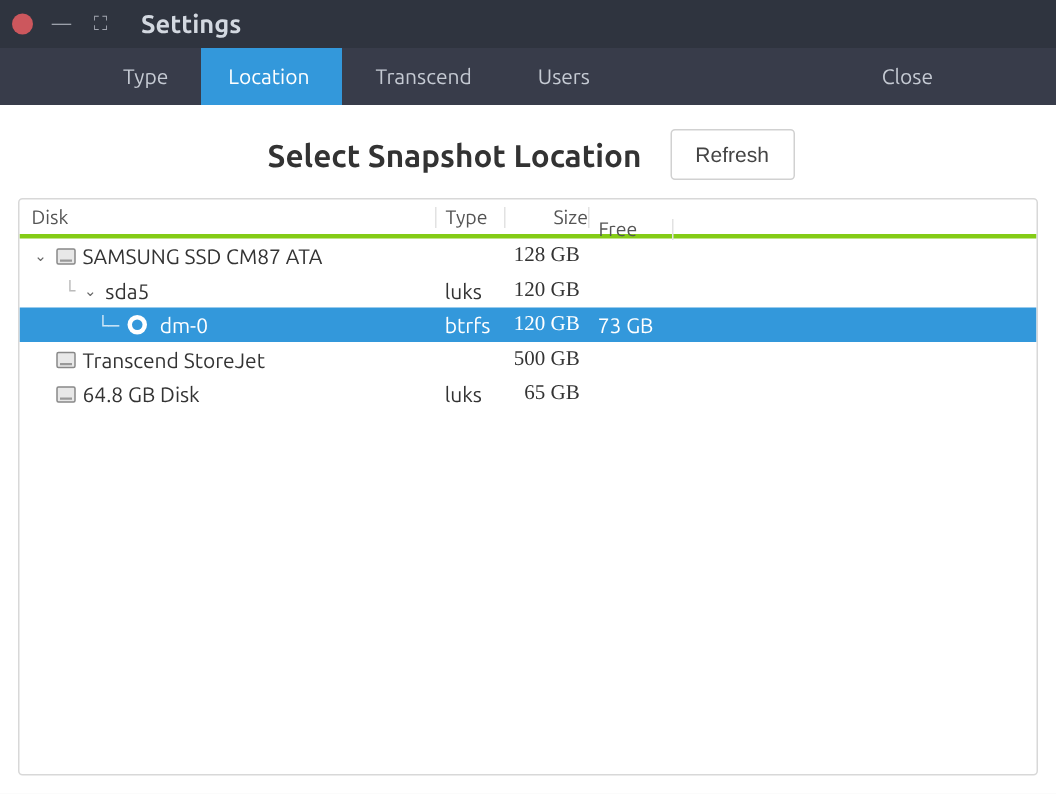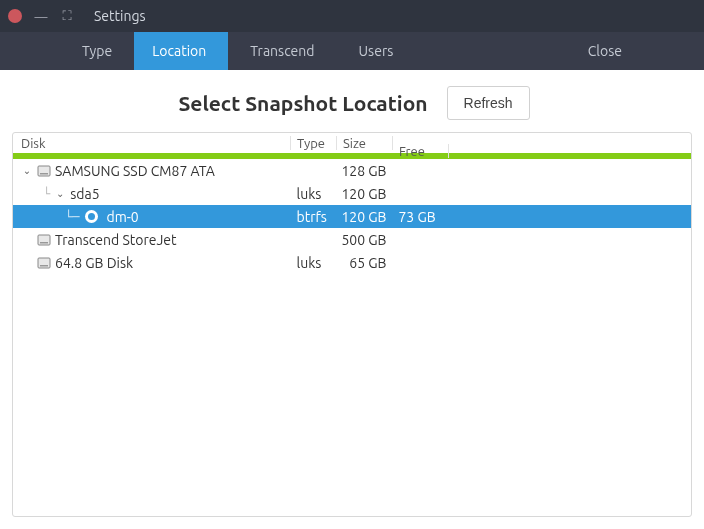--- a/index.html
+++ b/index.html
@@ -27,22 +27,22 @@
   background: #cc575d;
   border-radius: 50%;
   width: 14px; height: 14px;
 }
 .tb-min, .tb-max {
   color: #a0a4ae;
   font-size: 13px;
 }
 .tb-title {
   color: #d3d8e0;
-  font-size: 14px;
-  font-weight: normal;
+  font-size: 17px;
+  font-weight: bold;
   margin-left: 8px;
 }
 .tabbar {
   background: #383c4a;
   height: 38px;
   display: flex;
   align-items: stretch;
   padding: 0 60px;
 }
 .tab {
@@ -92,43 +92,43 @@
   border: 1px solid #d8d8d8;
   border-radius: 3px;
   flex: 1;
   overflow: hidden;
   background: #fff;
 }
 .table-head {
   display: flex;
   height: 26px;
   align-items: center;
-  border-bottom: 6px solid #84cc16;
+  border-bottom: 3px solid #84cc16;
   color: #555;
   font-size: 13px;
 }
 .col-disk { flex: 1; padding-left: 8px; border-right: 1px solid #e2e2e2; }
 .col-type { width: 46px; padding-left: 6px; border-right: 1px solid #e2e2e2; }
-.col-size { width: 56px; padding-left: 6px; border-right: 1px solid #e2e2e2; text-align: left; }
+.col-size { width: 56px; padding-left: 6px; border-right: 1px solid #e2e2e2; text-align: right; }
 .col-free { width: 56px; padding-left: 6px; border-right: 1px solid #e2e2e2; margin-top: 16px; }
 .col-pad { flex: 0.9; }
 .row {
   display: flex;
   height: 23px;
   align-items: center;
   font-size: 14px;
   color: #333;
 }
 .row.selected {
   background: #3398db;
   color: #fff;
 }
 .cell-disk { flex: 1; padding-left: 8px; display: flex; align-items: center; gap: 4px; }
 .cell-type { width: 46px; padding-left: 6px; }
-.cell-size { width: 56px; text-align: right; padding-right: 6px; }
+.cell-size { width: 56px; text-align: right; padding-right: 6px; font-family: Liberation Serif, serif; }
 .cell-free { width: 56px; padding-left: 6px; }
 .cell-pad { flex: 0.9; }
 .chev {
   font-size: 10px;
   color: #666;
   width: 12px;
   display: inline-block;
   text-align: center;
 }
 .disk-icon {

